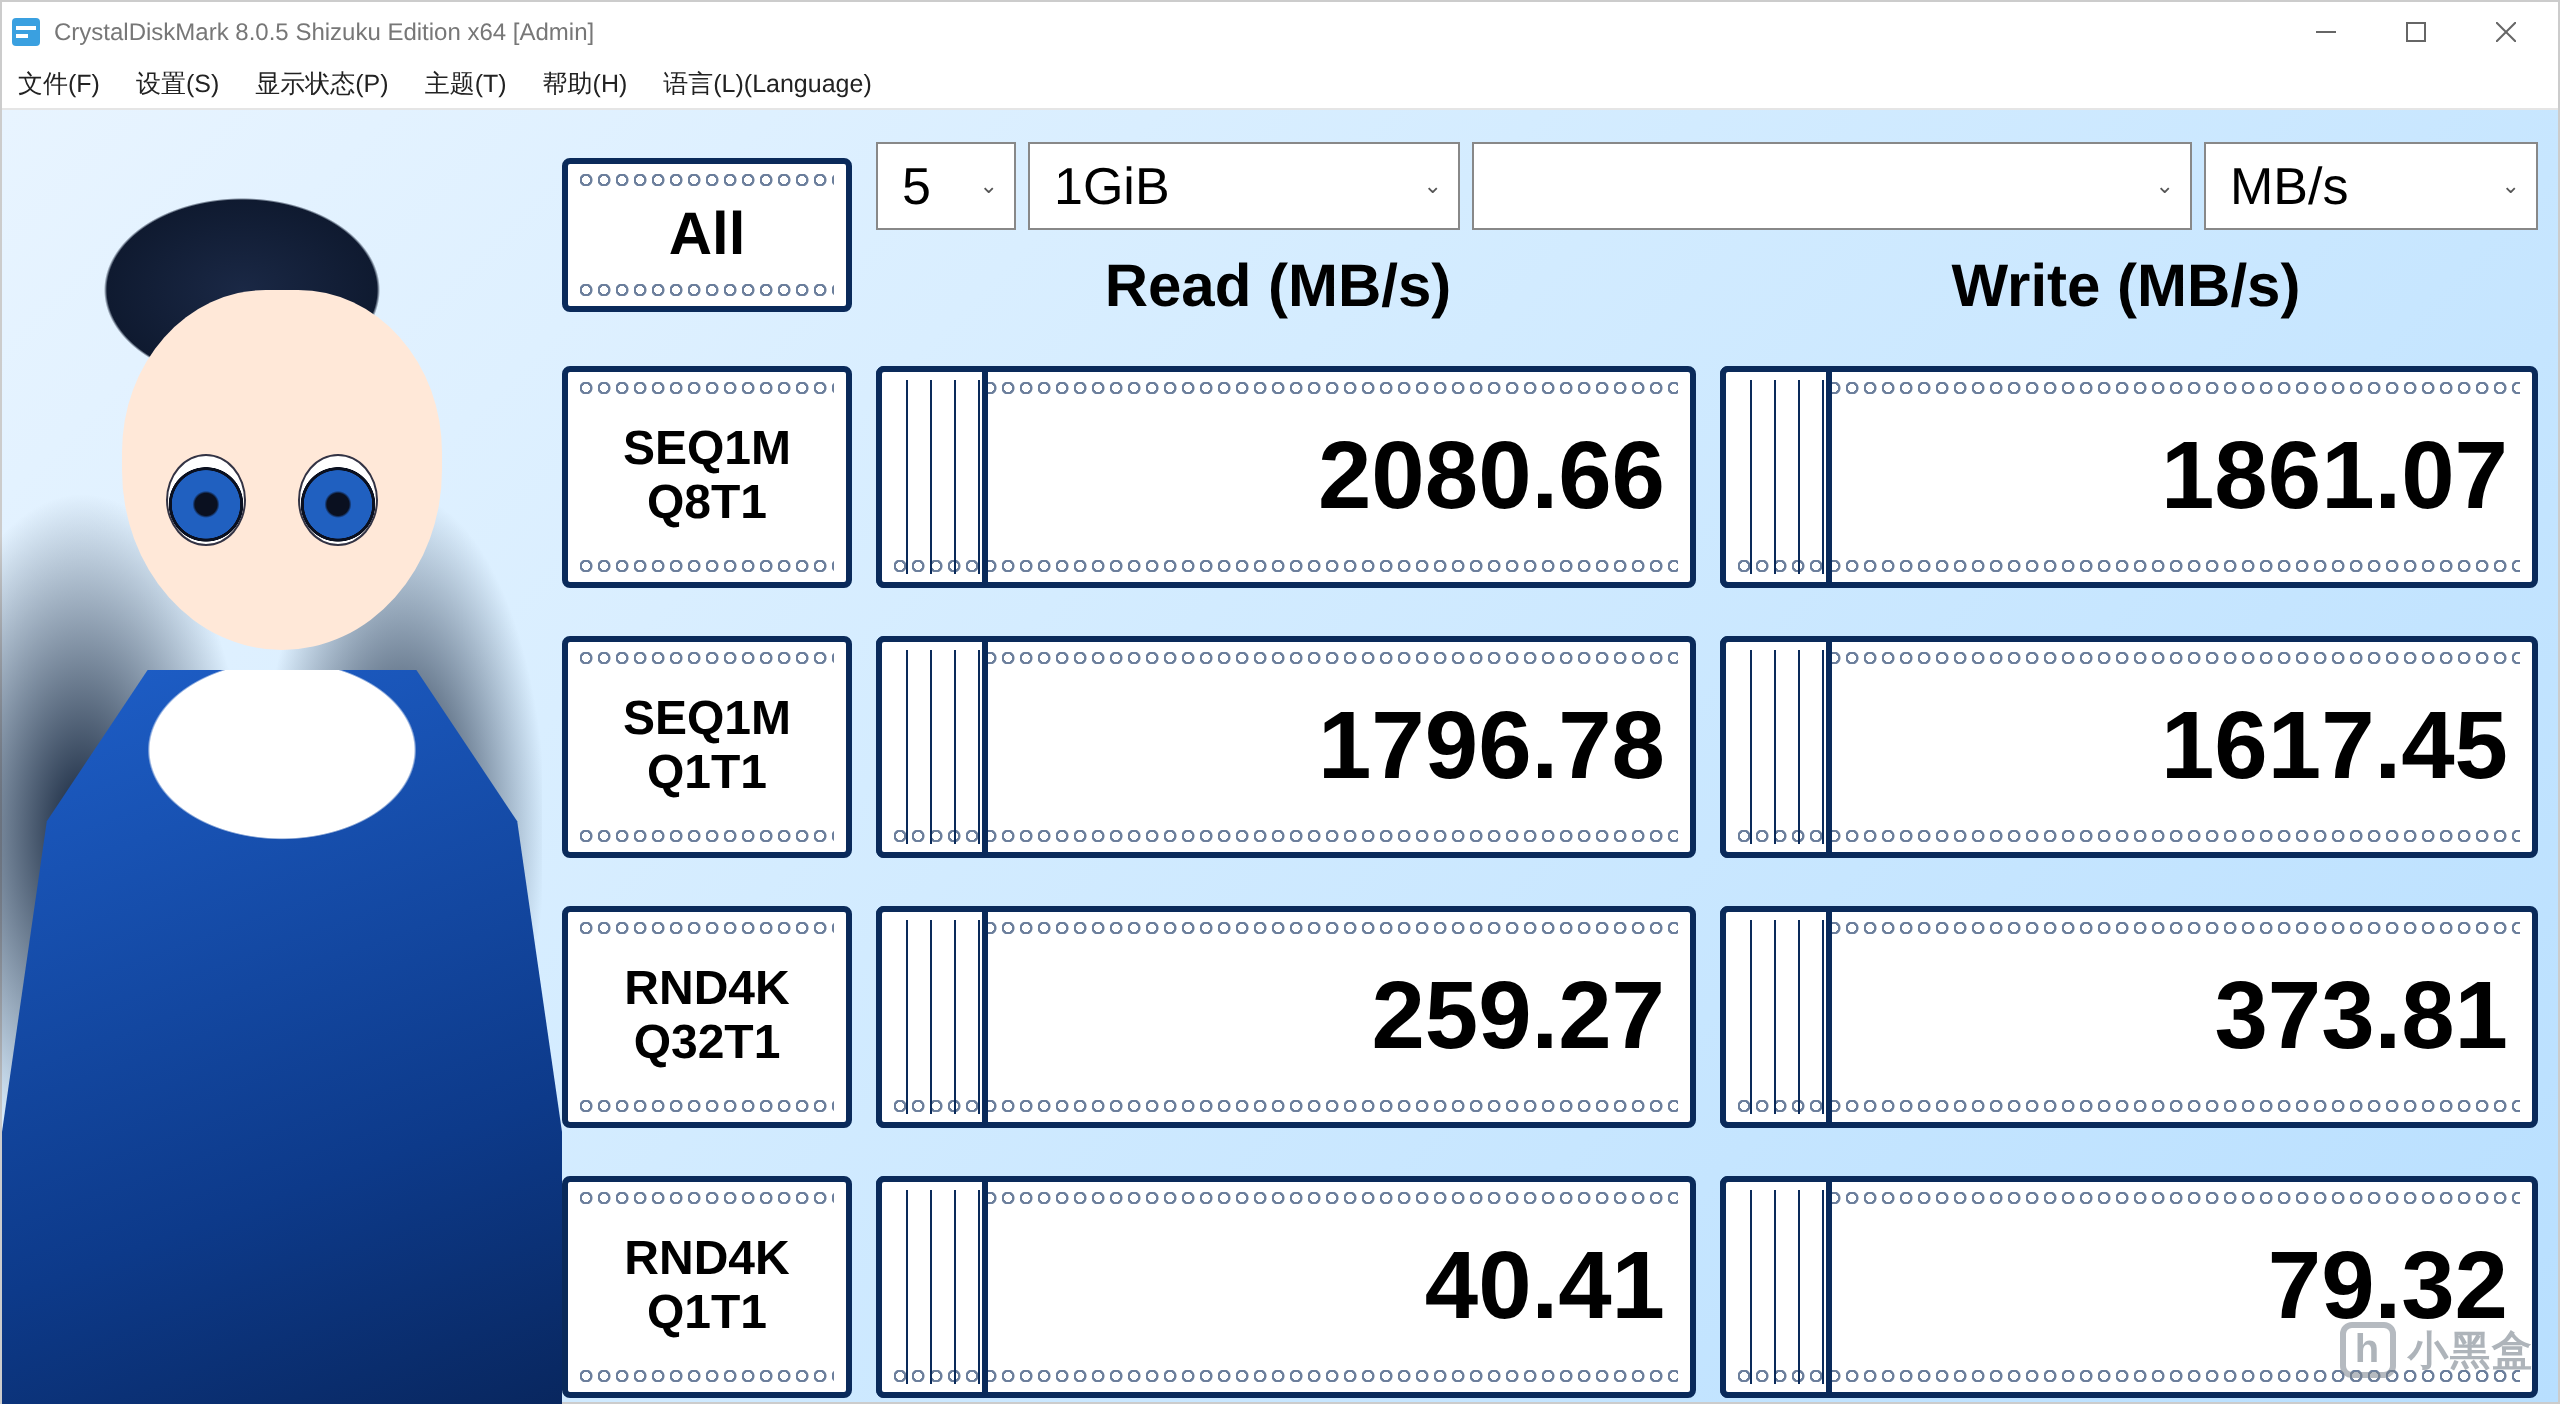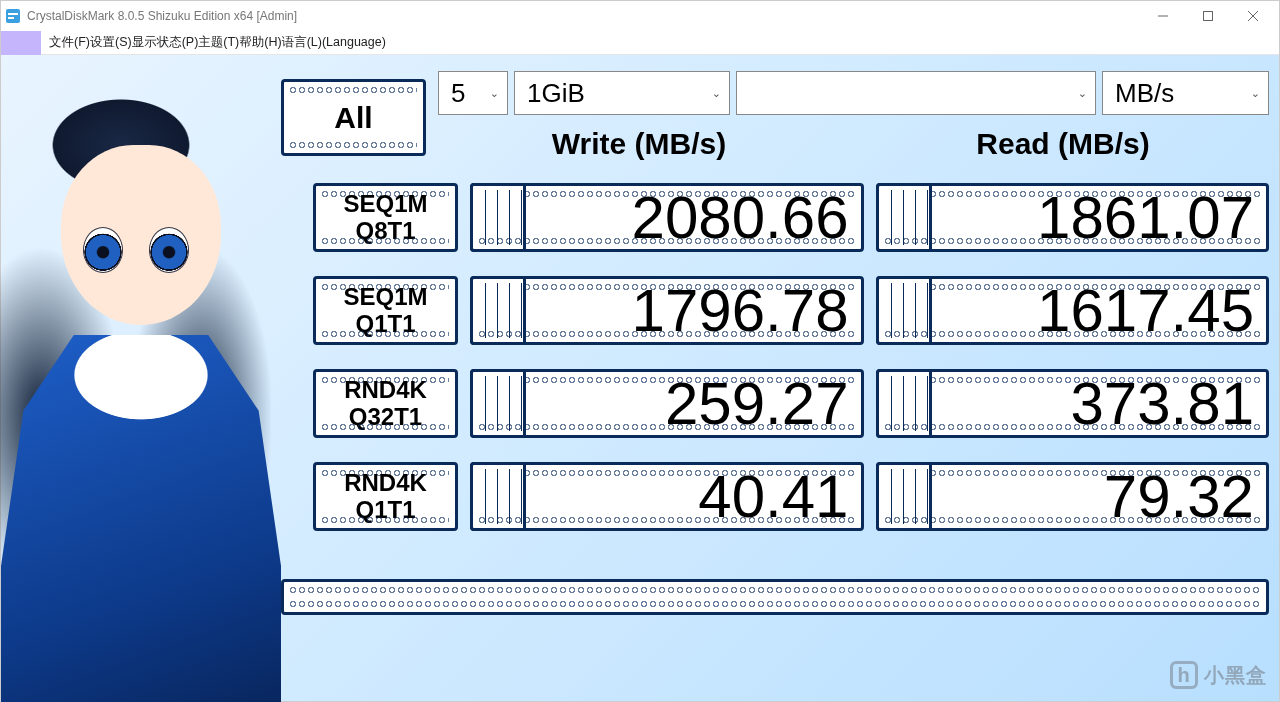--- a/index.html
+++ b/index.html
@@ -38,24 +38,24 @@
   width: 45px; height: 28px;
   display: flex; align-items: center; justify-content: center;
   color: #888;
 }
 .menubar {
   height: 24px;
   background: #ffffff;
   display: flex;
   align-items: center;
   padding: 0 8px;
+  gap: 18px;
   font-size: 12.5px;
   color: #222;
   border-bottom: 1px solid #e5e5e5;
-  margin-left: 40px;
 }
 .menubar span { cursor: default; }
 
 .content {
   flex: 1;
   position: relative;
   background: linear-gradient(135deg, #e8f4ff 0%, #d4ecff 40%, #b8dfff 100%);
 }
 .character {
   position: absolute;
@@ -186,37 +186,37 @@
   font-size:30px; font-weight:700; color:#000;
 }
 
 .results {
   position:absolute;
   left:0; right:0;
   top:112px;
   display:flex; flex-direction:column; gap:24px;
 }
 .result-row {
-  display:flex; gap:12px; height:69px;margin-left:32px;
+  display:flex; gap:12px; height:111px;
 }
 .row-label {
   width:145px;
 }
 .row-label .label {
   position:absolute; inset:0; display:flex;align-items:center;justify-content:center;
   flex-direction:column;
   font-size:24px; font-weight:700; line-height:1.1;
 }
 .value-cell {
   flex:1;
 }
 .value-cell .val {
   position:absolute; left:56px; right:12px; top:0; bottom:0;
   display:flex; align-items:center; justify-content:flex-end;
-  font-size:60px; font-weight:400; color:#000;
+  font-size:48px; font-weight:700; color:#000;
 }
 
 .footer-bar {
   margin-top: 24px;
   height: 36px;
 }
 
 .watermark {
   position: absolute;
   right: 12px;
@@ -304,22 +304,22 @@
             <span class="chev">⌄</span>
           </div>
           <div class="combo unit">
             <span>MB/s</span>
             <span class="chev">⌄</span>
           </div>
         </div>
       </div>
 
       <div class="headers">
+        <div>Read (MB/s)</div>
         <div>Write (MB/s)</div>
-        <div>Read (MB/s)</div>
       </div>
 
       <div class="results">
 
       <div class="result-row">
             <div class="row-label ticket">
               <span class="label">
                 <span>SEQ1M</span>
                 <span>Q8T1</span>
               </span>

